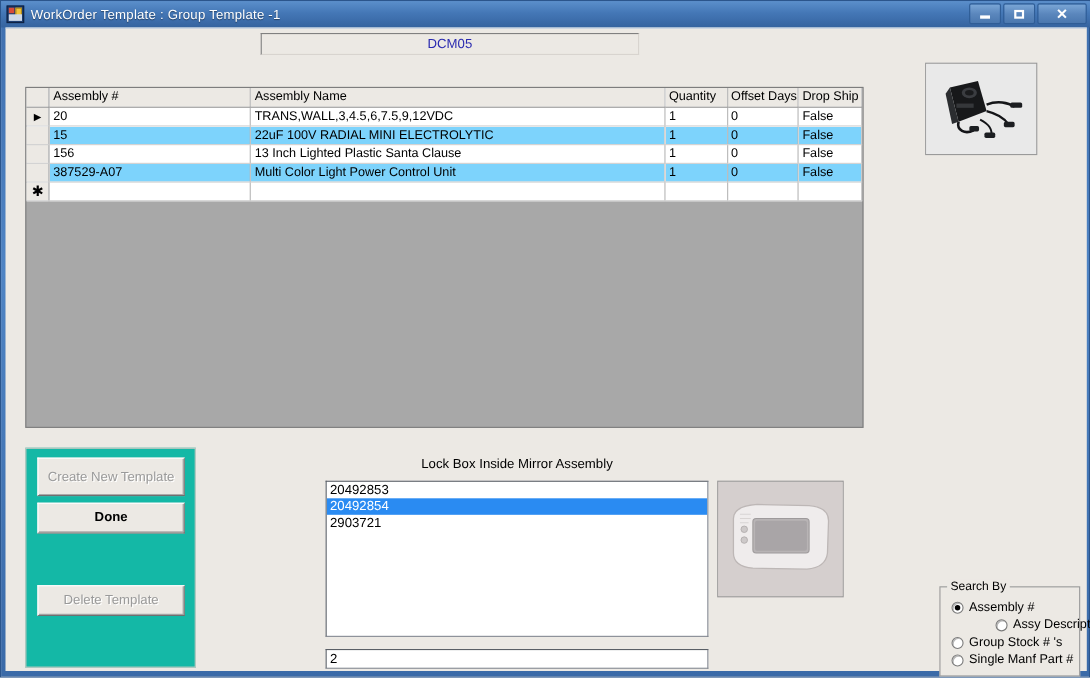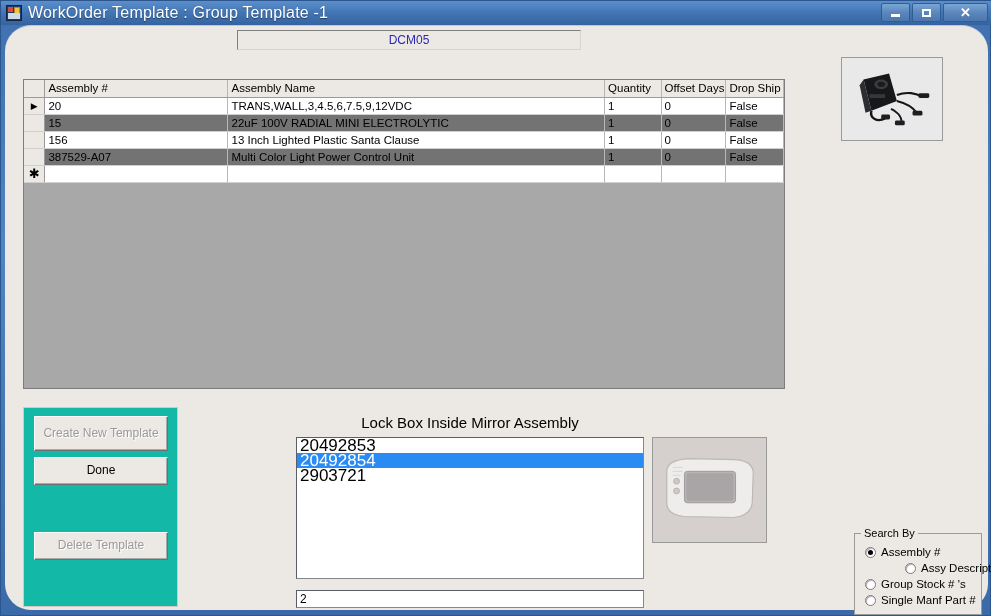--- a/index.html
+++ b/index.html
@@ -35,21 +35,21 @@
     box-sizing: border-box;
   }
   .app-icon i {
     position: absolute; display: block;
   }
   .app-icon .i1 { left: 1px; top: 1px; width: 5px; height: 5px; background:#d94c3a; }
   .app-icon .i2 { left: 7px; top: 1px; width: 6px; height: 8px; background:#f2c43d; border:1px solid #b08a1c; box-sizing:border-box;}
   .app-icon .i3 { left: 1px; top: 7px; width: 12px; height: 6px; background:#cfd9e8; }
   .title-text {
     color: #ffffff;
-    font-size: 16px;
+    font-size: 12px;
     letter-spacing: 0.2px;
     text-shadow: 0 1px 1px rgba(0,0,0,0.45);
     white-space: nowrap;
   }
   .win-buttons {
     position: absolute; right: 4px; top: 2px;
     display: flex; gap: 2px;
   }
   .win-btn {
     height: 19px;
@@ -68,21 +68,20 @@
   .glyph-close { font-size: 13px; font-weight: bold; line-height: 1; }
 
   
   .client {
     position: absolute;
     left: 4px; top: 24px;
     width: 983px; height: 585px;
     background: #ece9e4;
     box-sizing: border-box;
     border-top: 1px solid #b9cbe0;
-    border-radius: 26px;
   }
 
   
   .template-field {
     position: absolute;
     left: 232px; top: 4px;
     width: 344px; height: 20px;
     background: #ece9e4;
     border: 1px solid #808080;
     border-right-color: #d8d4cf; border-bottom-color: #d8d4cf;
@@ -125,21 +124,21 @@
     border-bottom: 1px solid #9a9a9a;
     color: #000;
     font-size: 11.5px;
   }
   table.grid th.sel, table.grid td.sel {
     background: #ece9e4;
     text-align: center;
     padding: 0;
     border-right: 1px solid #9a9a9a;
   }
-  tr.teal td { background: #737373; }
+  tr.teal td { background: #7dd3fc; }
   tr.plain td { background: #ffffff; }
   tr.newrow td { background: #ffffff; }
   .row-arrow { font-size: 9px; line-height: 16px; color:#000; }
   .row-star { font-size: 13px; line-height: 16px; color:#000; }
 
   
   col.c-sel  { width: 20px; }
   col.c-asm  { width: 175px; }
   col.c-name { width: 360px; }
   col.c-qty  { width: 54px; }
@@ -184,46 +183,46 @@
     box-sizing: border-box;
     font-family: "Liberation Sans", sans-serif;
     font-size: 12px;
     color: #000;
     display: flex; align-items: center; justify-content: center;
     text-align: center;
     line-height: 1.12;
     cursor: default;
   }
   .btn.disabled { color: #9a9a9a; text-shadow: 1px 1px 0 #ffffff; }
-  .btn.strong { font-weight: normal; }
+  .btn.strong { font-weight: bold; }
   .lb { position: absolute; left: 10px; width: 134px; }
   .lb1 { top: 8px;   height: 35px; }
   .lb2 { top: 49px;  height: 28px; }
   .lb3 { top: 83px;  height: 35px; }
   .lb4 { top: 124px; height: 28px; }
   .lb5 { top: 159px; height: 28px; }
 
   
   .center-title {
     position: absolute;
     left: 291px; top: 388px;
     width: 348px;
     text-align: center;
-    font-size: 15px; color: #000;
+    font-size: 12px; color: #000;
   }
   .listbox {
     position: absolute;
     left: 291px; top: 411px;
     width: 348px; height: 142px;
     background: #ffffff;
     border: 1px solid #828790;
     border-top-color: #5a5f66; border-left-color: #5a5f66;
     box-sizing: border-box;
     overflow: hidden;
-    font-size: 17px;
+    font-size: 12px;
   }
   .listbox .opt {
     height: 15px; line-height: 15px;
     padding-left: 3px;
     color: #000;
     white-space: nowrap;
   }
   .listbox .opt.selected { background: #2a8bf2; color: #ffffff; }
   .search-input {
     position: absolute;

